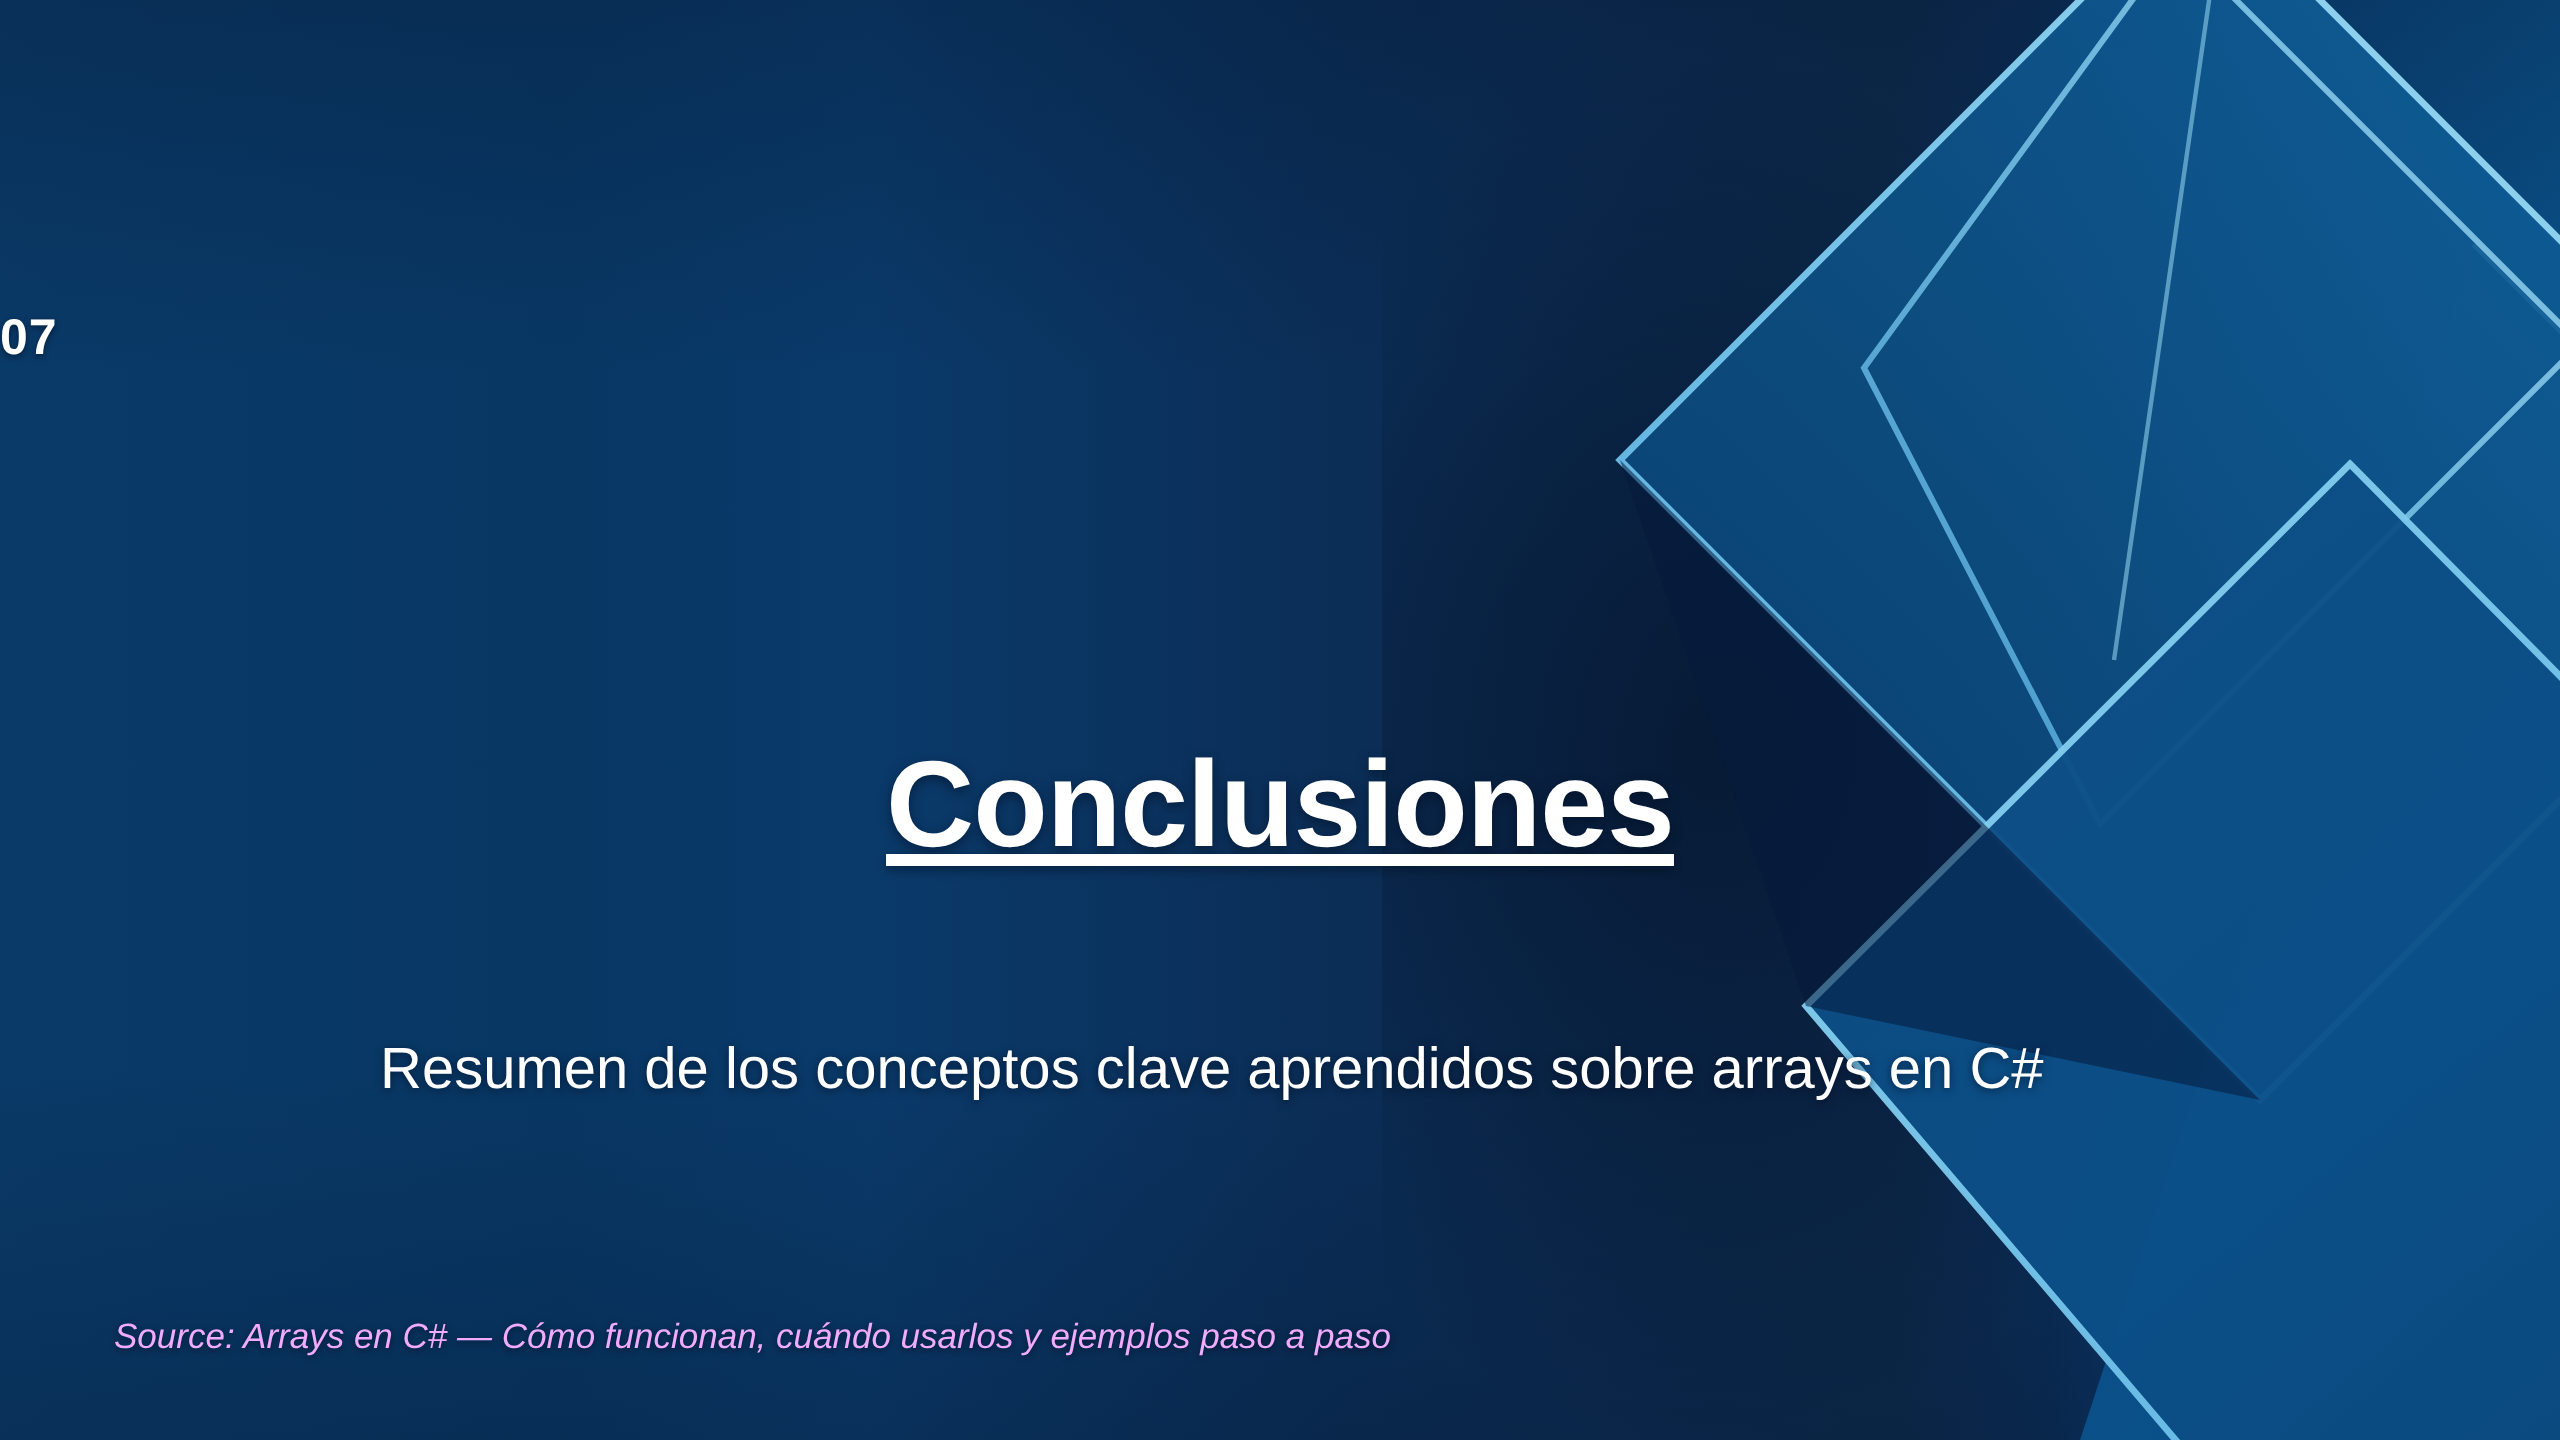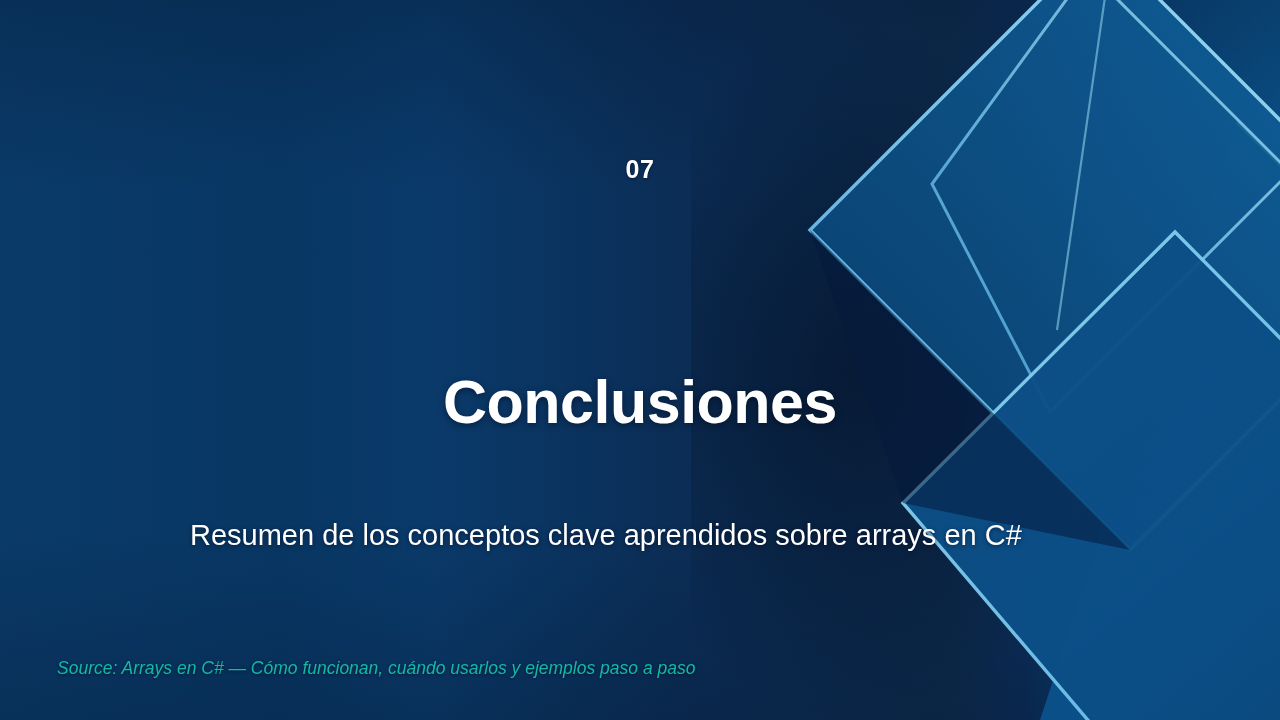--- a/index.html
+++ b/index.html
@@ -72,40 +72,40 @@
   .content {
     position: absolute;
     inset: 0;
   }
 
   .kicker {
     position: absolute;
     top: 155px;
     left: 0;
     width: 1280px;
-    text-align: center;
     font-size: 25px;
     font-weight: bold;
     color: #ffffff;
     letter-spacing: 0.5px;
     text-shadow: 0 1px 3px rgba(0, 10, 28, 0.55);
   }
 
   .title {
     position: absolute;
     top: 327px;
     left: 0;
     width: 1280px;
     text-align: center;
     font-size: 61px;
     font-weight: bold;
     line-height: 1.12;
     color: #ffffff;
     letter-spacing: -0.5px;
     text-shadow: 0 2px 6px rgba(0, 10, 28, 0.5);
+    text-decoration: underline;
   }
 
   .subtitle {
     position: absolute;
     top: 516px;
     left: 190px;
     width: 900px;
     text-align: left;
     font-size: 29px;
     font-weight: normal;
@@ -114,21 +114,21 @@
     text-shadow: 0 1px 4px rgba(0, 10, 28, 0.6);
   }
 
   .source {
     position: absolute;
     top: 658px;
     left: 57px;
     font-size: 17.5px;
     font-style: italic;
     font-weight: normal;
-    color: #14b8a6;
+    color: #f0abfc;
     text-shadow: 0 1px 3px rgba(0, 10, 28, 0.6);
   }
 </style>
 </head>
 <body>
 
 <div class="slide">
 
   <div class="bg-base"></div>
   <div class="bg-vert"></div>

